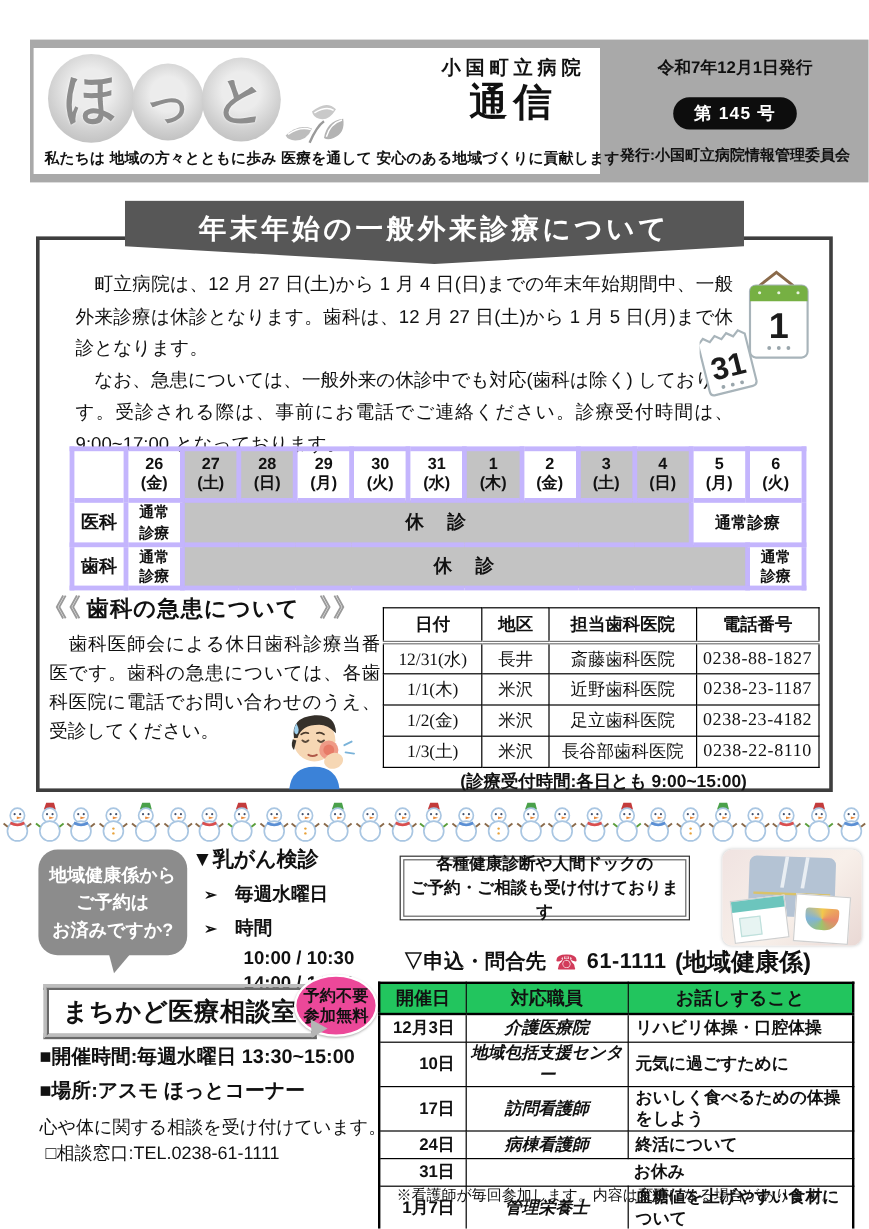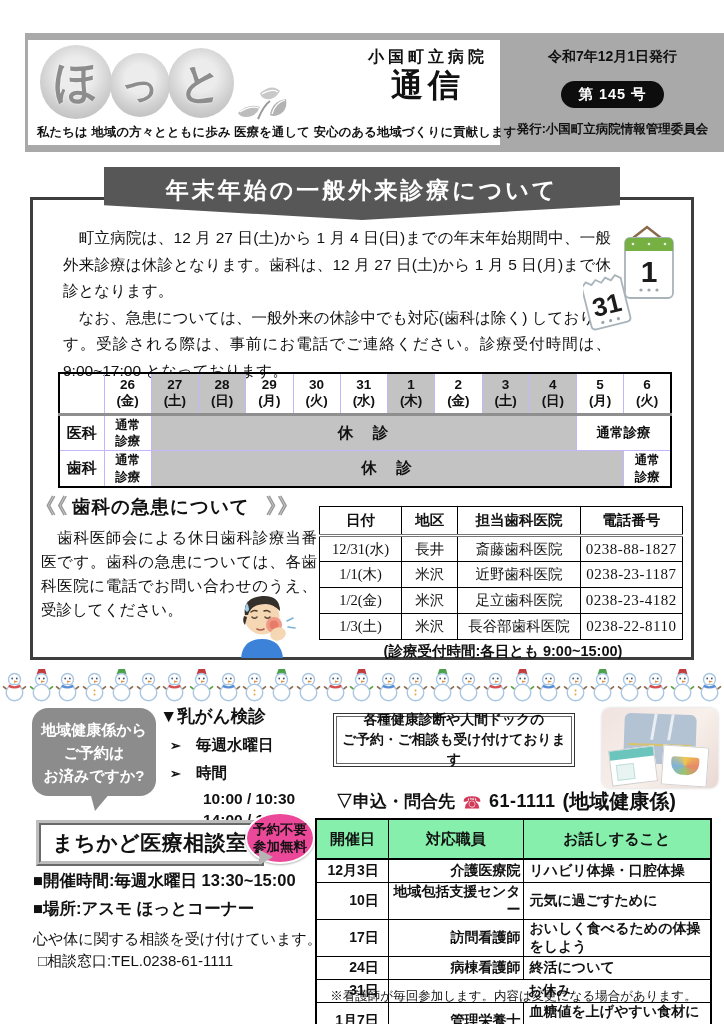--- a/index.html
+++ b/index.html
@@ -41,21 +41,21 @@
   
   #main-box { position:absolute; left:30px; top:197px; width:664px; height:463px;
     border:3px solid #3e3e3e; background:#fff; z-index:1; }
   #article-text { position:absolute; left:30px; top:25px; width:548px;
     font-size:15.5px; line-height:26.5px; text-align:justify; font-weight:500; }
   
   #calendar-illo { position:absolute; right:6px; top:22px; }
   
   #schedule-table { position:absolute; left:25px; top:172px; width:614px;
     border-collapse:collapse; table-layout:fixed; text-align:center; border:2px solid #000; }
-  #schedule-table th, #schedule-table td { border:1px solid #c4b5fd; }
+  #schedule-table th, #schedule-table td { border:4px solid #c4b5fd; }
   #schedule-table thead th { font-size:13.5px; font-weight:bold; line-height:1.2;
     padding:3px 0 4px; border-bottom:3px solid #8f8f8f; }
   #schedule-table thead th.hgray, #schedule-table td.closed { background:#c3c3c3; }
   #schedule-table tbody th { font-size:15px; font-weight:bold; height:36px; }
   #schedule-table td { font-weight:bold; }
   #schedule-table td.two-line { white-space:pre-line; font-size:12.5px; line-height:1.3; }
   #schedule-table td.one-line { font-size:13.5px; }
   #schedule-table td.closed { font-size:15.5px; letter-spacing:2px; }
   
   #dental-heading { position:absolute; left:2px; top:292px; display:flex; align-items:center; }
@@ -128,25 +128,25 @@
     font-size:13.5px; font-weight:bold; line-height:17px; }
   #badge-bubble::after { content:""; position:absolute; left:6px; bottom:-11px; width:0; height:0;
     border:8px solid transparent; border-top:13px solid #b5b5b5; transform:rotate(28deg); }
   #m-details { position:absolute; left:33px; top:870px; width:300px; }
   .m-line1 { font-size:16.5px; font-weight:900; white-space:nowrap; }
   .m-line2 { font-size:16.5px; font-weight:900; margin-top:6px; white-space:nowrap; }
   .m-desc { font-size:15px; margin-top:10px; white-space:nowrap; }
   .m-contact { font-size:15px; margin-top:3px; padding-left:5px; white-space:nowrap; }
   #talk-table { position:absolute; left:315px; top:818px; width:397px;
     border-collapse:collapse; table-layout:fixed; border:2px solid #000; }
-  #talk-table th { background:#86efac; font-size:15px; font-weight:900; height:40px;
+  #talk-table th { background:#22c55e; font-size:15px; font-weight:900; height:26px;
     border:1px solid #000; border-bottom:2px solid #000; }
   #talk-table td { border:1px solid #000; height:23px; font-size:14px; font-weight:bold; padding:0 6px; }
   #talk-table td.td-date { text-align:right; padding-right:9px; }
-  #talk-table td.td-staff { text-align:right; padding:0 2px; }
+  #talk-table td.td-staff { text-align:center; padding:0 2px;font-style:italic; }
   #talk-table td.td-topic { text-align:left; }
   #talk-table td.td-merged { text-align:center; }
   #talk-note { position:absolute; left:315px; top:988px; width:397px; text-align:center; font-size:12.5px; }
 </style>
 </head>
 <body>
 
 <div id="page">
 
   <div id="band">

